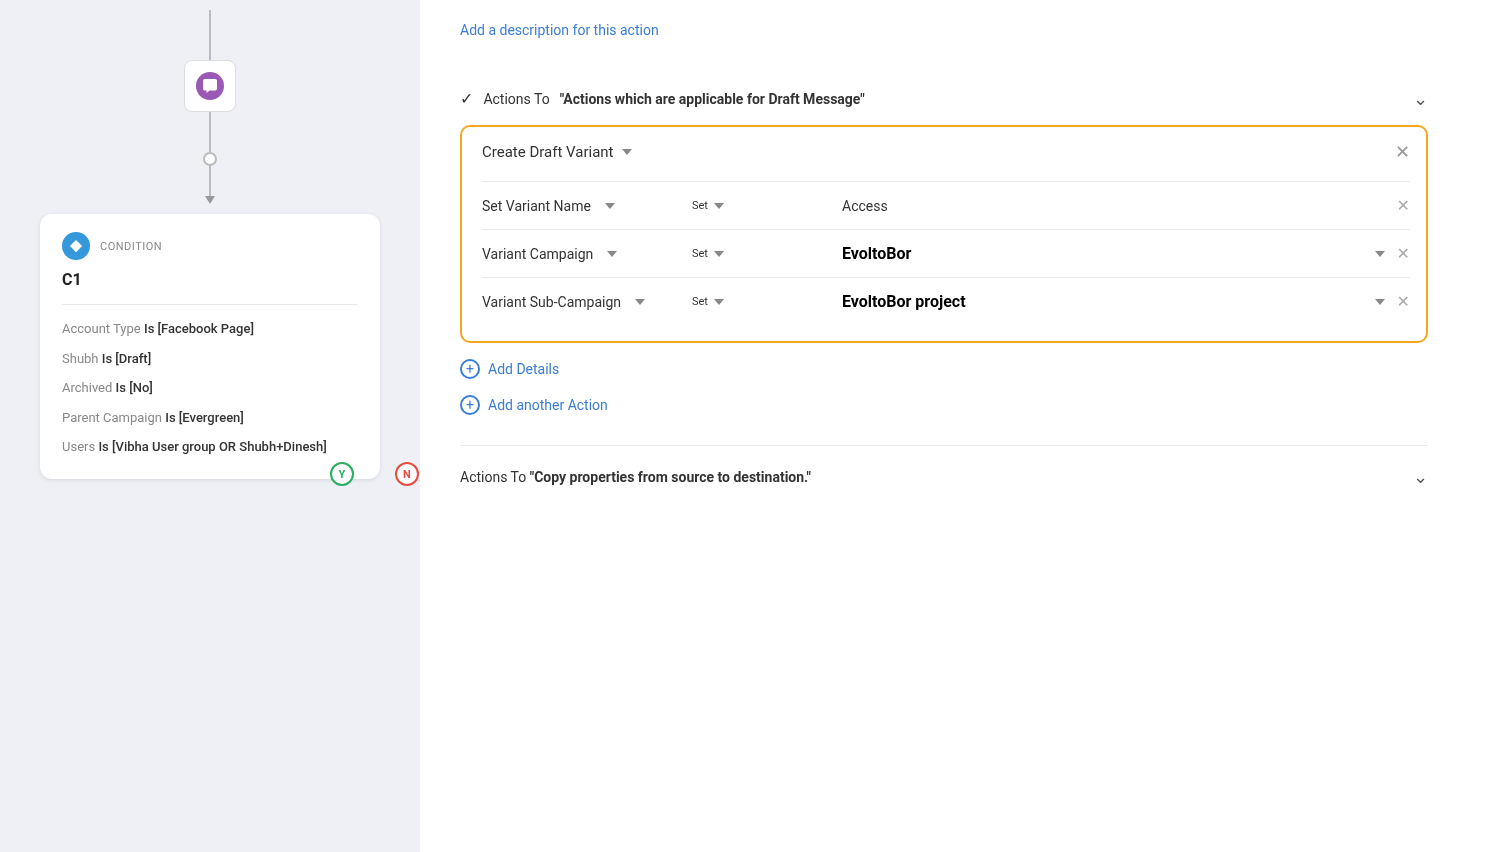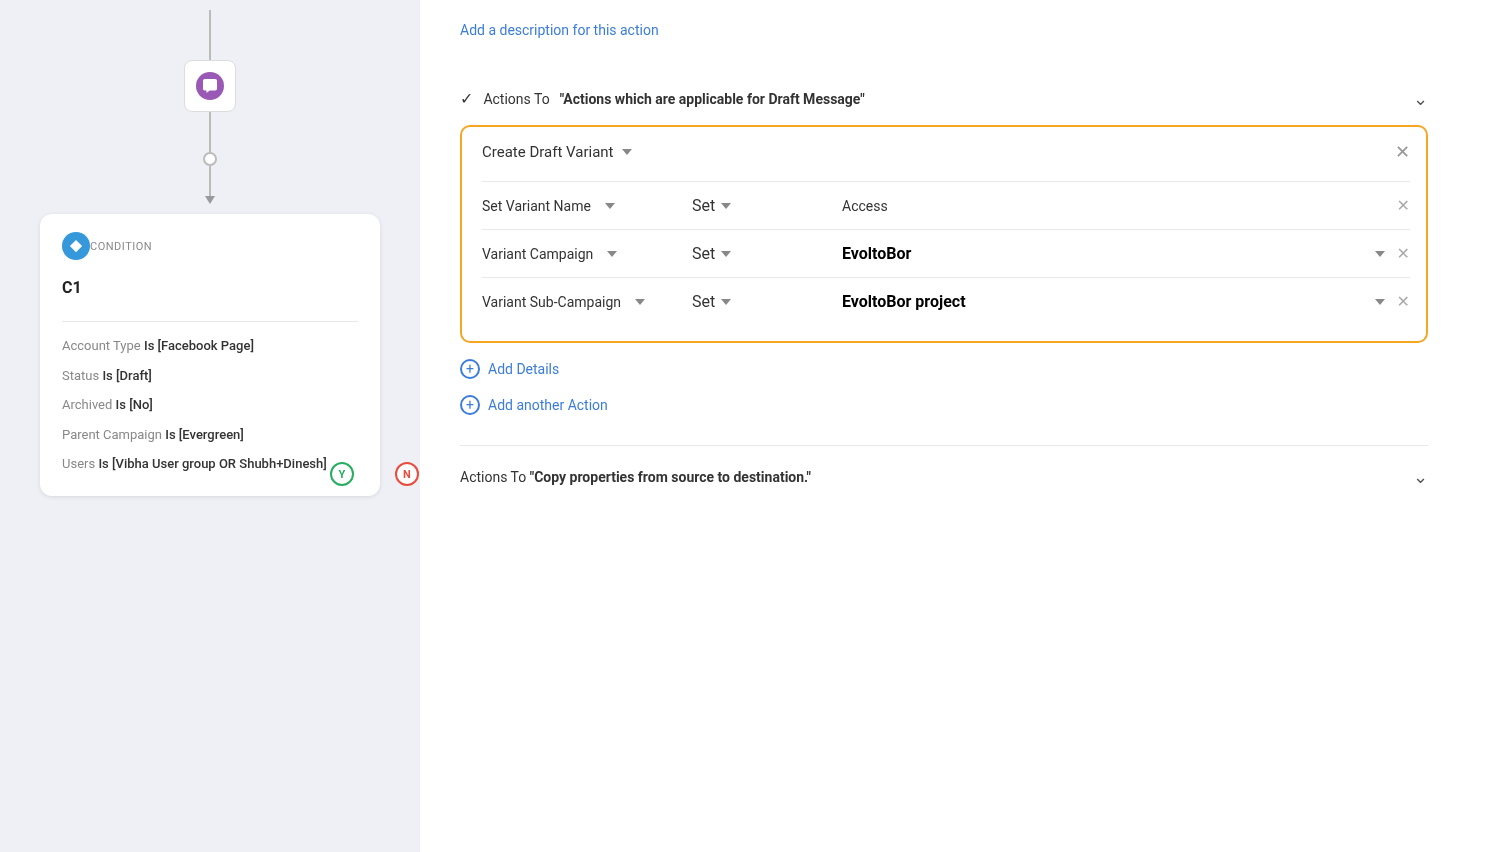--- a/index.html
+++ b/index.html
@@ -103,22 +103,22 @@
       border-radius: 12px;
       width: 340px;
       padding: 18px 22px 22px 22px;
       box-shadow: 0 1px 4px rgba(0,0,0,0.1);
       margin-top: 10px;
     }
 
     .condition-header {
       display: flex;
       align-items: center;
-      gap: 0;
-      margin-bottom: 18px;
+      gap: 10px;
+      margin-bottom: 10px;
     }
 
     .condition-icon {
       width: 28px;
       height: 28px;
       background: #3498db;
       border-radius: 50%;
       display: flex;
       align-items: center;
       justify-content: center;
@@ -134,21 +134,21 @@
       font-size: 11px;
       color: #888;
       text-transform: uppercase;
       letter-spacing: 0.5px;
     }
 
     .condition-id {
       font-size: 16px;
       font-weight: 700;
       color: #222;
-      margin-bottom: 24px;
+      margin-bottom: 15px;
     }
 
     .condition-divider {
       height: 1px;
       background: #e8e8e8;
       margin-bottom: 14px;
     }
 
     .condition-rules {
       display: flex;
@@ -323,21 +323,21 @@
       font-size: 14px;
       color: #333;
       cursor: pointer;
     }
 
     .op-dropdown {
       display: flex;
       align-items: center;
       gap: 6px;
       min-width: 140px;
-      font-size: 16px;
+      font-size: 11px;
       color: #333;
       cursor: pointer;
       margin-left: 10px;
     }
 
     .value-field {
       flex: 1;
       font-size: 14px;
       color: #333;
       margin-left: 10px;
@@ -452,21 +452,21 @@
       </div>
       <span class="condition-label">CONDITION</span>
     </div>
     <div class="condition-id">C1</div>
     <div class="condition-divider"></div>
     <div class="condition-rules">
       <div class="rule-item">
         <span class="rule-key">Account Type </span><span class="rule-val">Is [Facebook Page]</span>
       </div>
       <div class="rule-item">
-        <span class="rule-key">Status </span><span class="rule-val">Is [Draft]</span>
+        <span class="rule-key">Shubh </span><span class="rule-val">Is [Draft]</span>
       </div>
       <div class="rule-item">
         <span class="rule-key">Archived </span><span class="rule-val">Is [No]</span>
       </div>
       <div class="rule-item">
         <span class="rule-key">Parent Campaign </span><span class="rule-val">Is [Evergreen]</span>
       </div>
       <div class="rule-item">
         <span class="rule-key">Users </span><span class="rule-val">Is [Vibha User group OR Shubh+Dinesh]</span>
       </div>

